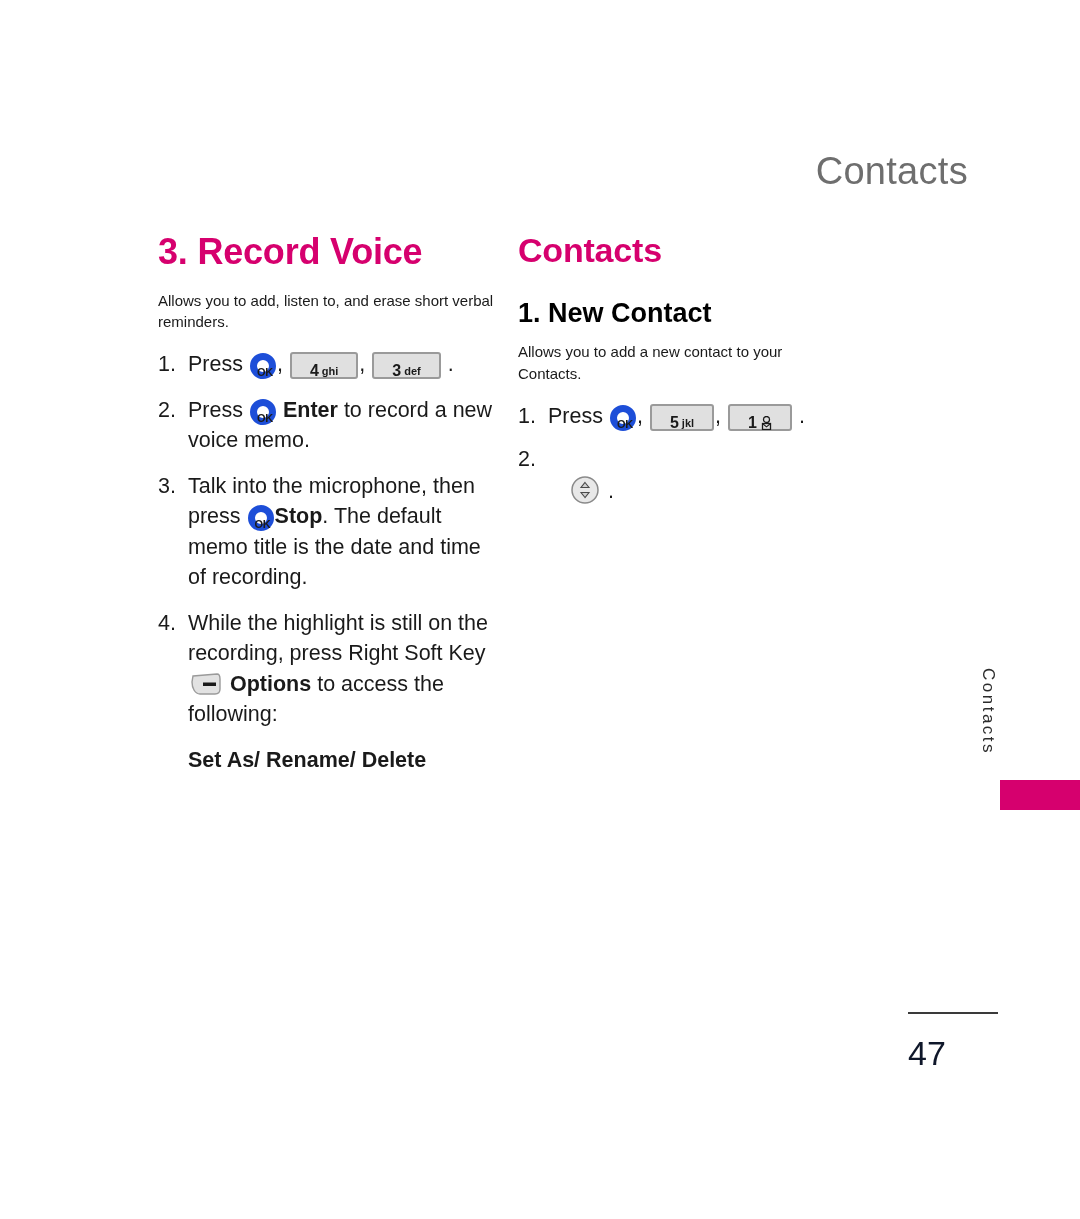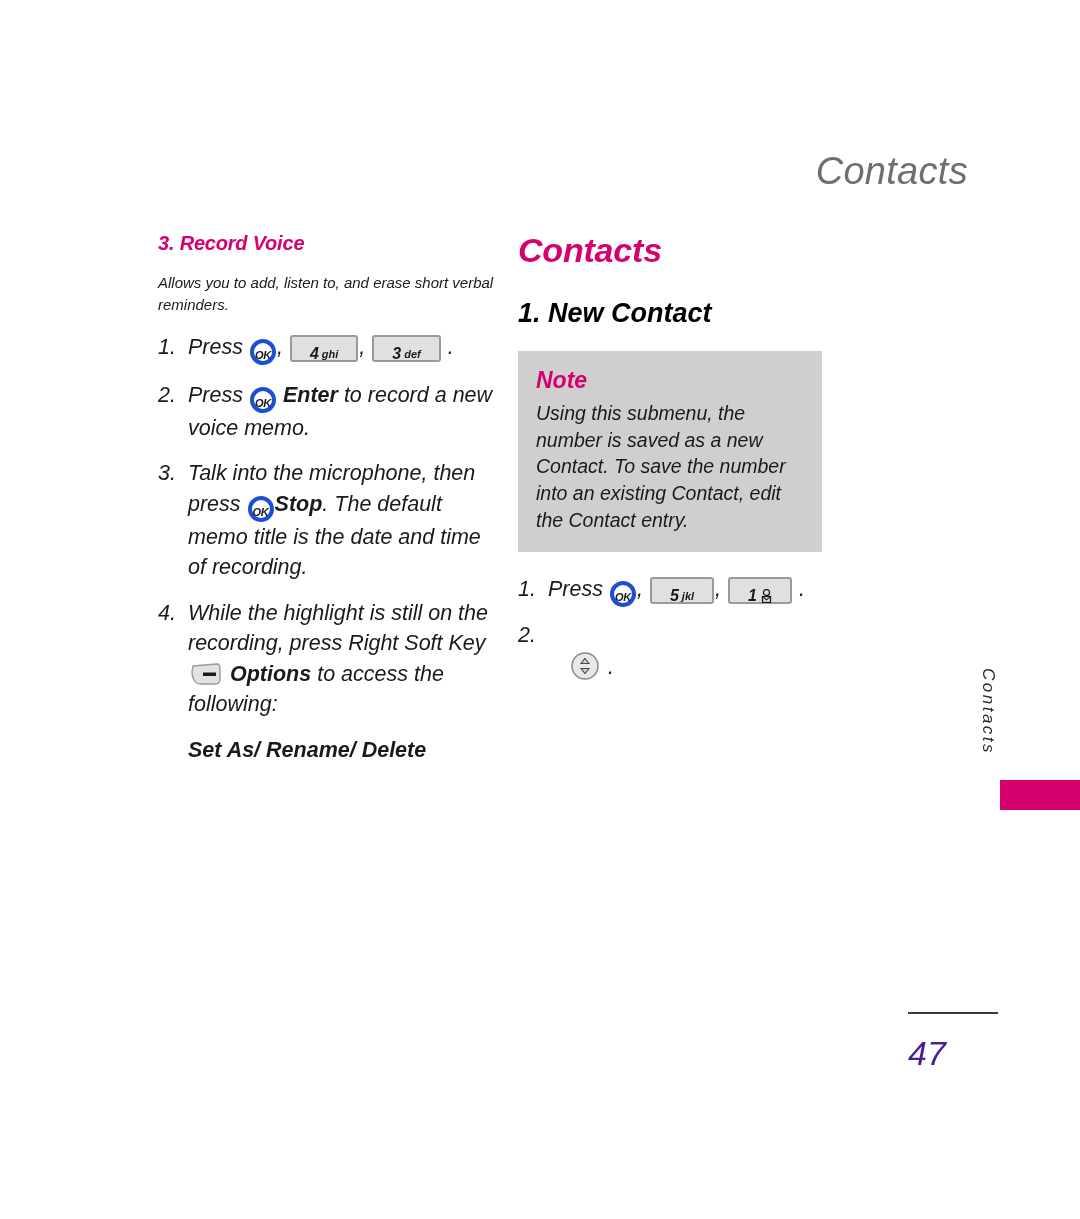--- a/index.html
+++ b/index.html
@@ -12,21 +12,20 @@
     background: #ffffff;
     font-family: "Liberation Sans", sans-serif;
     color: #1a1a1a;
     position: relative;
     overflow: hidden;
   }
 
   .page {
     position: absolute;
     inset: 0;
-    font-style: italic;
   }
 
   
   .running-header {
     position: absolute;
     top: 152px;
     right: 112px;
     font-size: 38px;
     font-weight: 400;
     color: #6e6e6e;
@@ -43,21 +42,21 @@
   }
   .col-right {
     position: absolute;
     left: 518px;
     top: 232px;
     width: 318px;
   }
 
   h2.section-title {
     margin: 0 0 18px 0;
-    font-size: 20px;
+    font-size: 36px;
     font-weight: 700;
     color: #d6006e;
     line-height: 1.1;
     letter-spacing: -0.2px;
   }
   h2.section-title.big {
     font-size: 34px;
     margin-bottom: 16px;
   }
   h3.sub-title {
@@ -102,21 +101,21 @@
     font-weight: 700;
     margin: 6px 0 0 30px;
     line-height: 1.4;
   }
 
   
   .key-ok {
     display: inline-block;
     width: 26px;
     height: 26px;
-    border: 4px solid #1d4ed8;
+    border: 7px solid #1d4ed8;
     border-radius: 50%;
     font-size: 11px;
     font-weight: 700;
     line-height: 25px;
     text-align: center;
     vertical-align: -5px;
     letter-spacing: -0.3px;
     margin: 0 1px;
     color: #1a1a1a;
     box-sizing: border-box;
@@ -222,21 +221,21 @@
     height: 2px;
     background: #3a3a3a;
   }
   .page-number {
     position: absolute;
     right: 82px;
     top: 1035px;
     width: 90px;
     text-align: left;
     font-size: 34px;
-    color: #4c1d95;
+    color: #0f172a;
     line-height: 1.1;
   }
 </style>
 </head>
 <body>
 
 <div class="page">
 
   <div class="running-header">Contacts</div>
 
@@ -288,25 +287,22 @@
     <div class="sub-bold">Set As/ Rename/ Delete</div>
   </div>
 
   <div class="col-right">
 
     <h2 class="section-title big">Contacts</h2>
 
 
     <h3 class="sub-title">1. New Contact</h3>
 
-
-    <div class="note-box">
-      <div class="note-title">Note</div>
-      <div class="note-body">Using this submenu, the number is saved as a new Contact. To save the number into an existing Contact, edit the Contact entry.</div>
-    </div>
+    <p class="body-text">Allows you to add a new contact to your Contacts.</p>
+
 
     <ol class="steps tight">
       <li>
         <span class="num">1.</span>
         <span>Press</span>
         <span class="key-ok">OK</span><span>,</span>
         <span class="key-num"><span class="d">5</span><span class="l">jkl</span></span><span>,</span>
         <span class="key-num"><span class="d">1</span><span class="vm"><svg width="11" height="14" viewBox="0 0 11 14">
                 <circle cx="5.5" cy="3.5" r="3" fill="none" stroke="#1a1a1a" stroke-width="1.3"></circle>
                 <rect x="1.5" y="7.5" width="8" height="6" fill="none" stroke="#1a1a1a" stroke-width="1.3"></rect>

